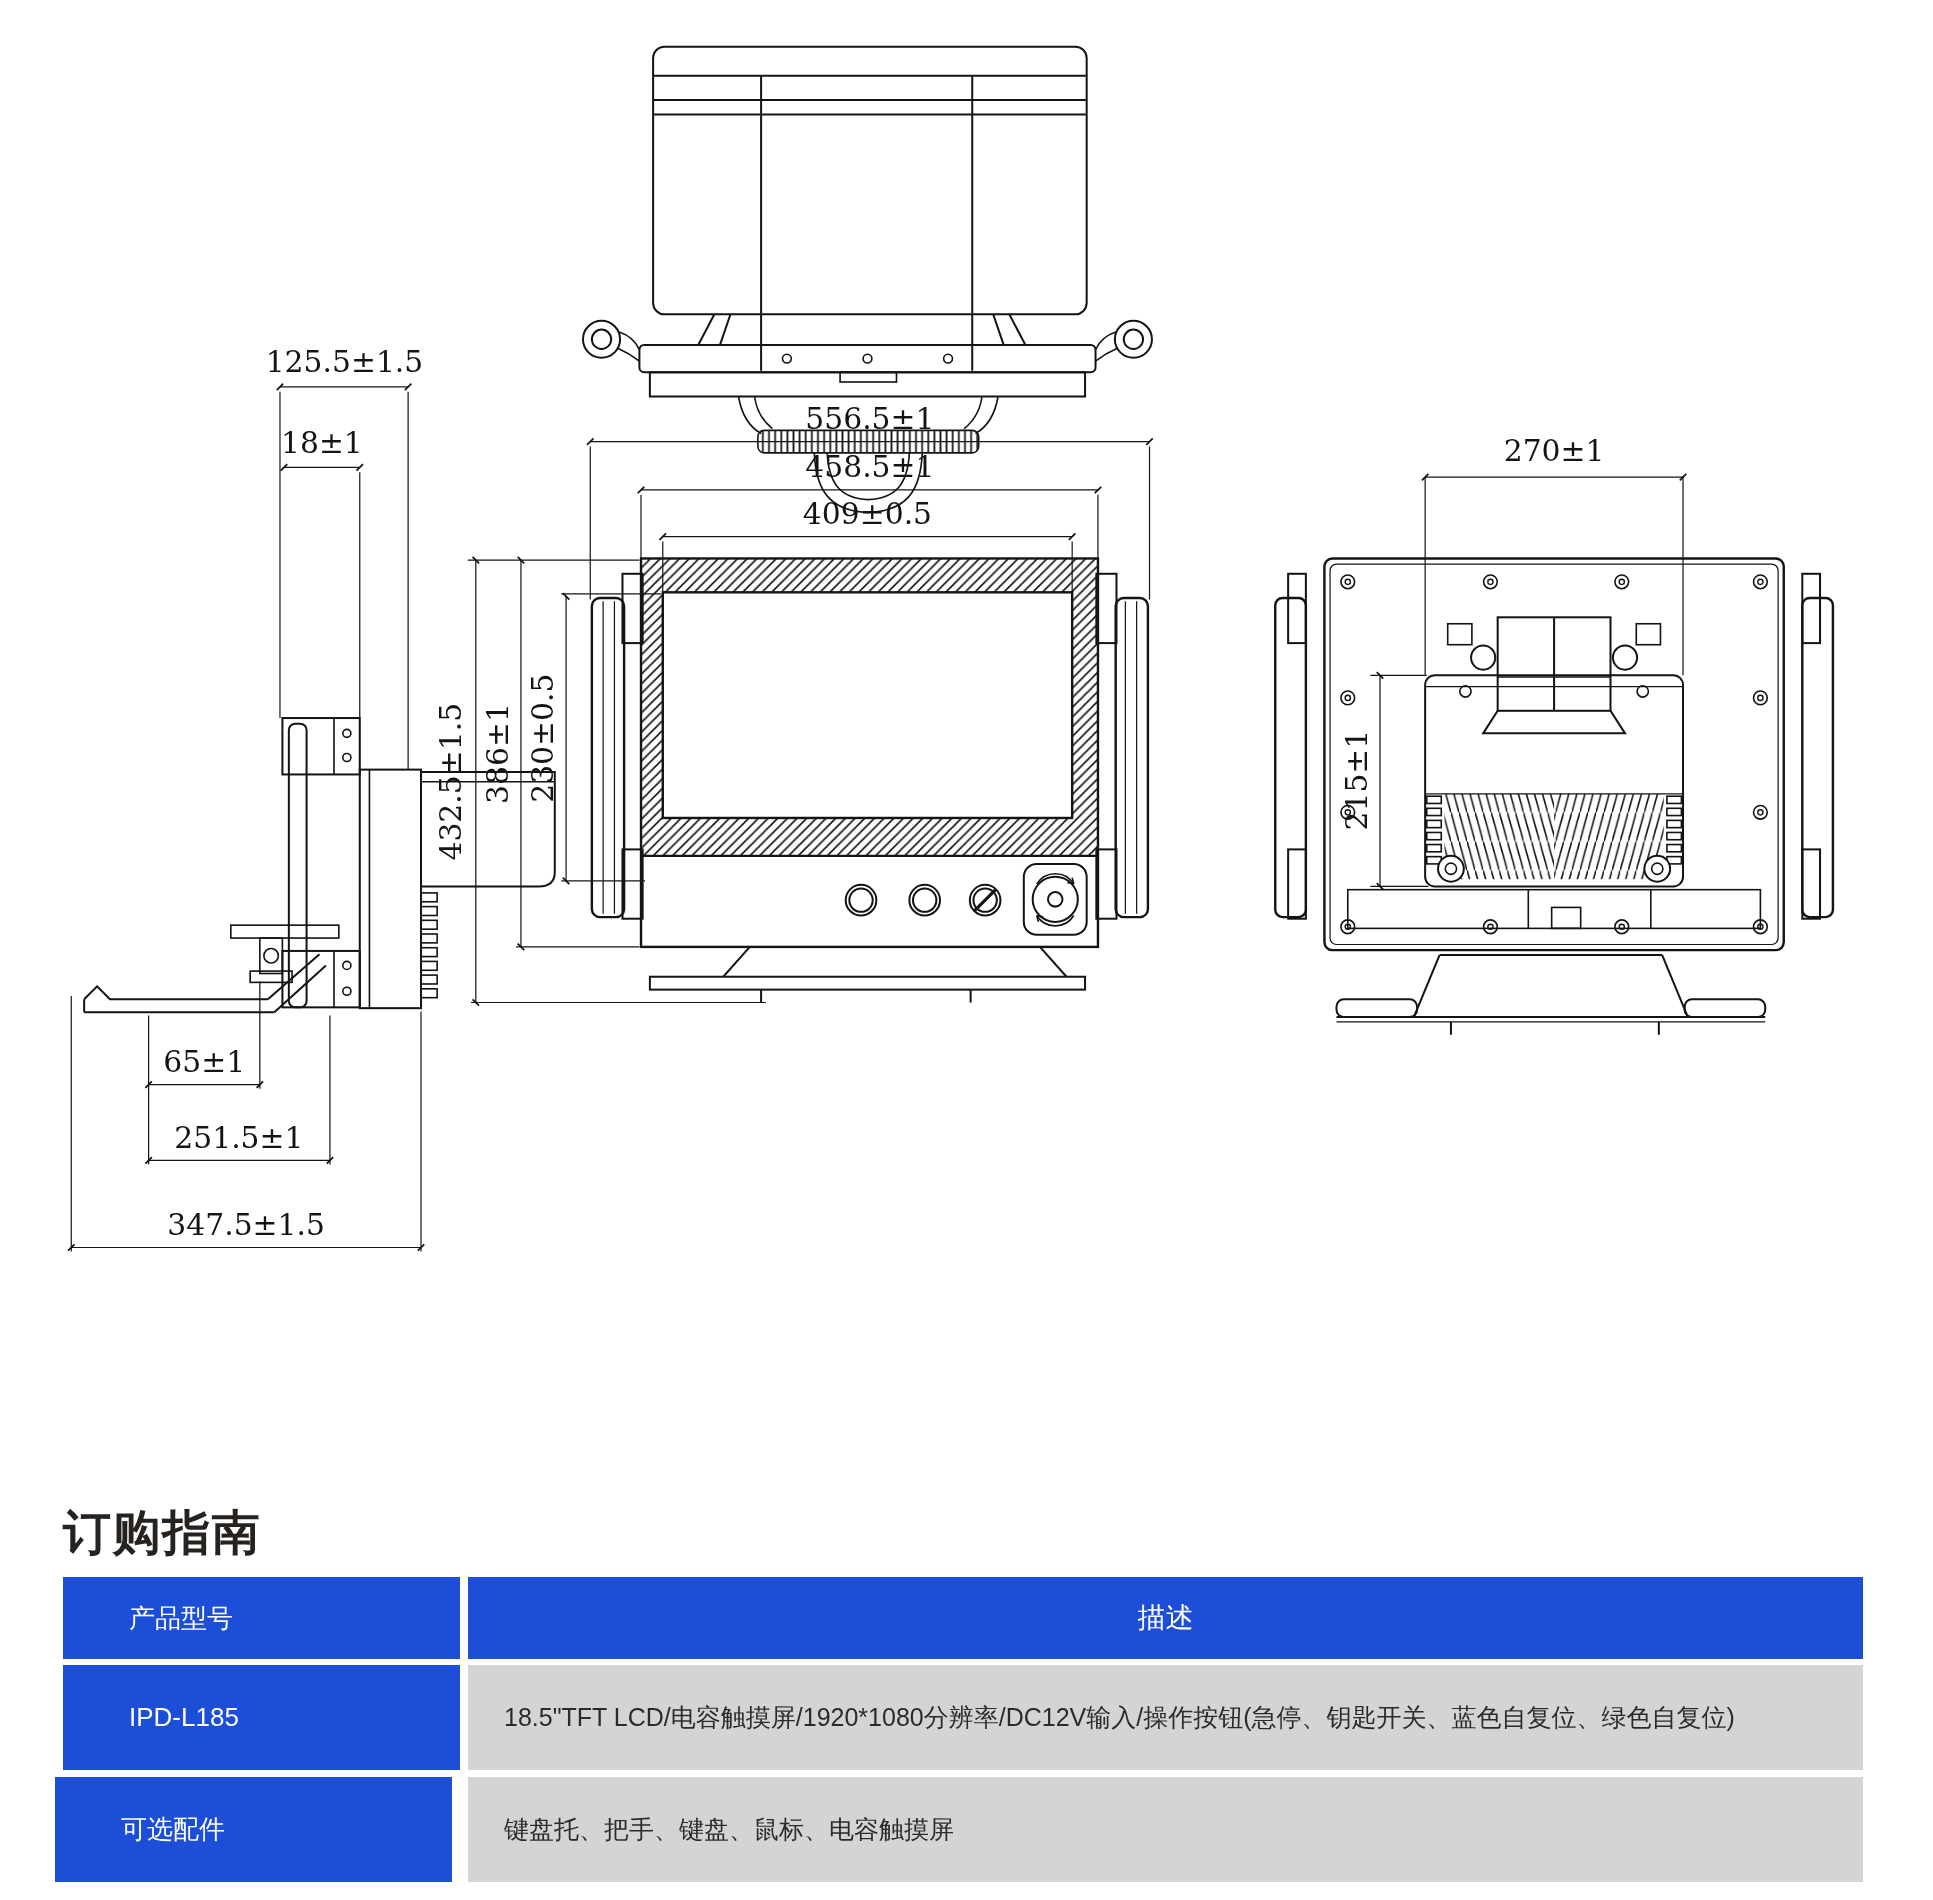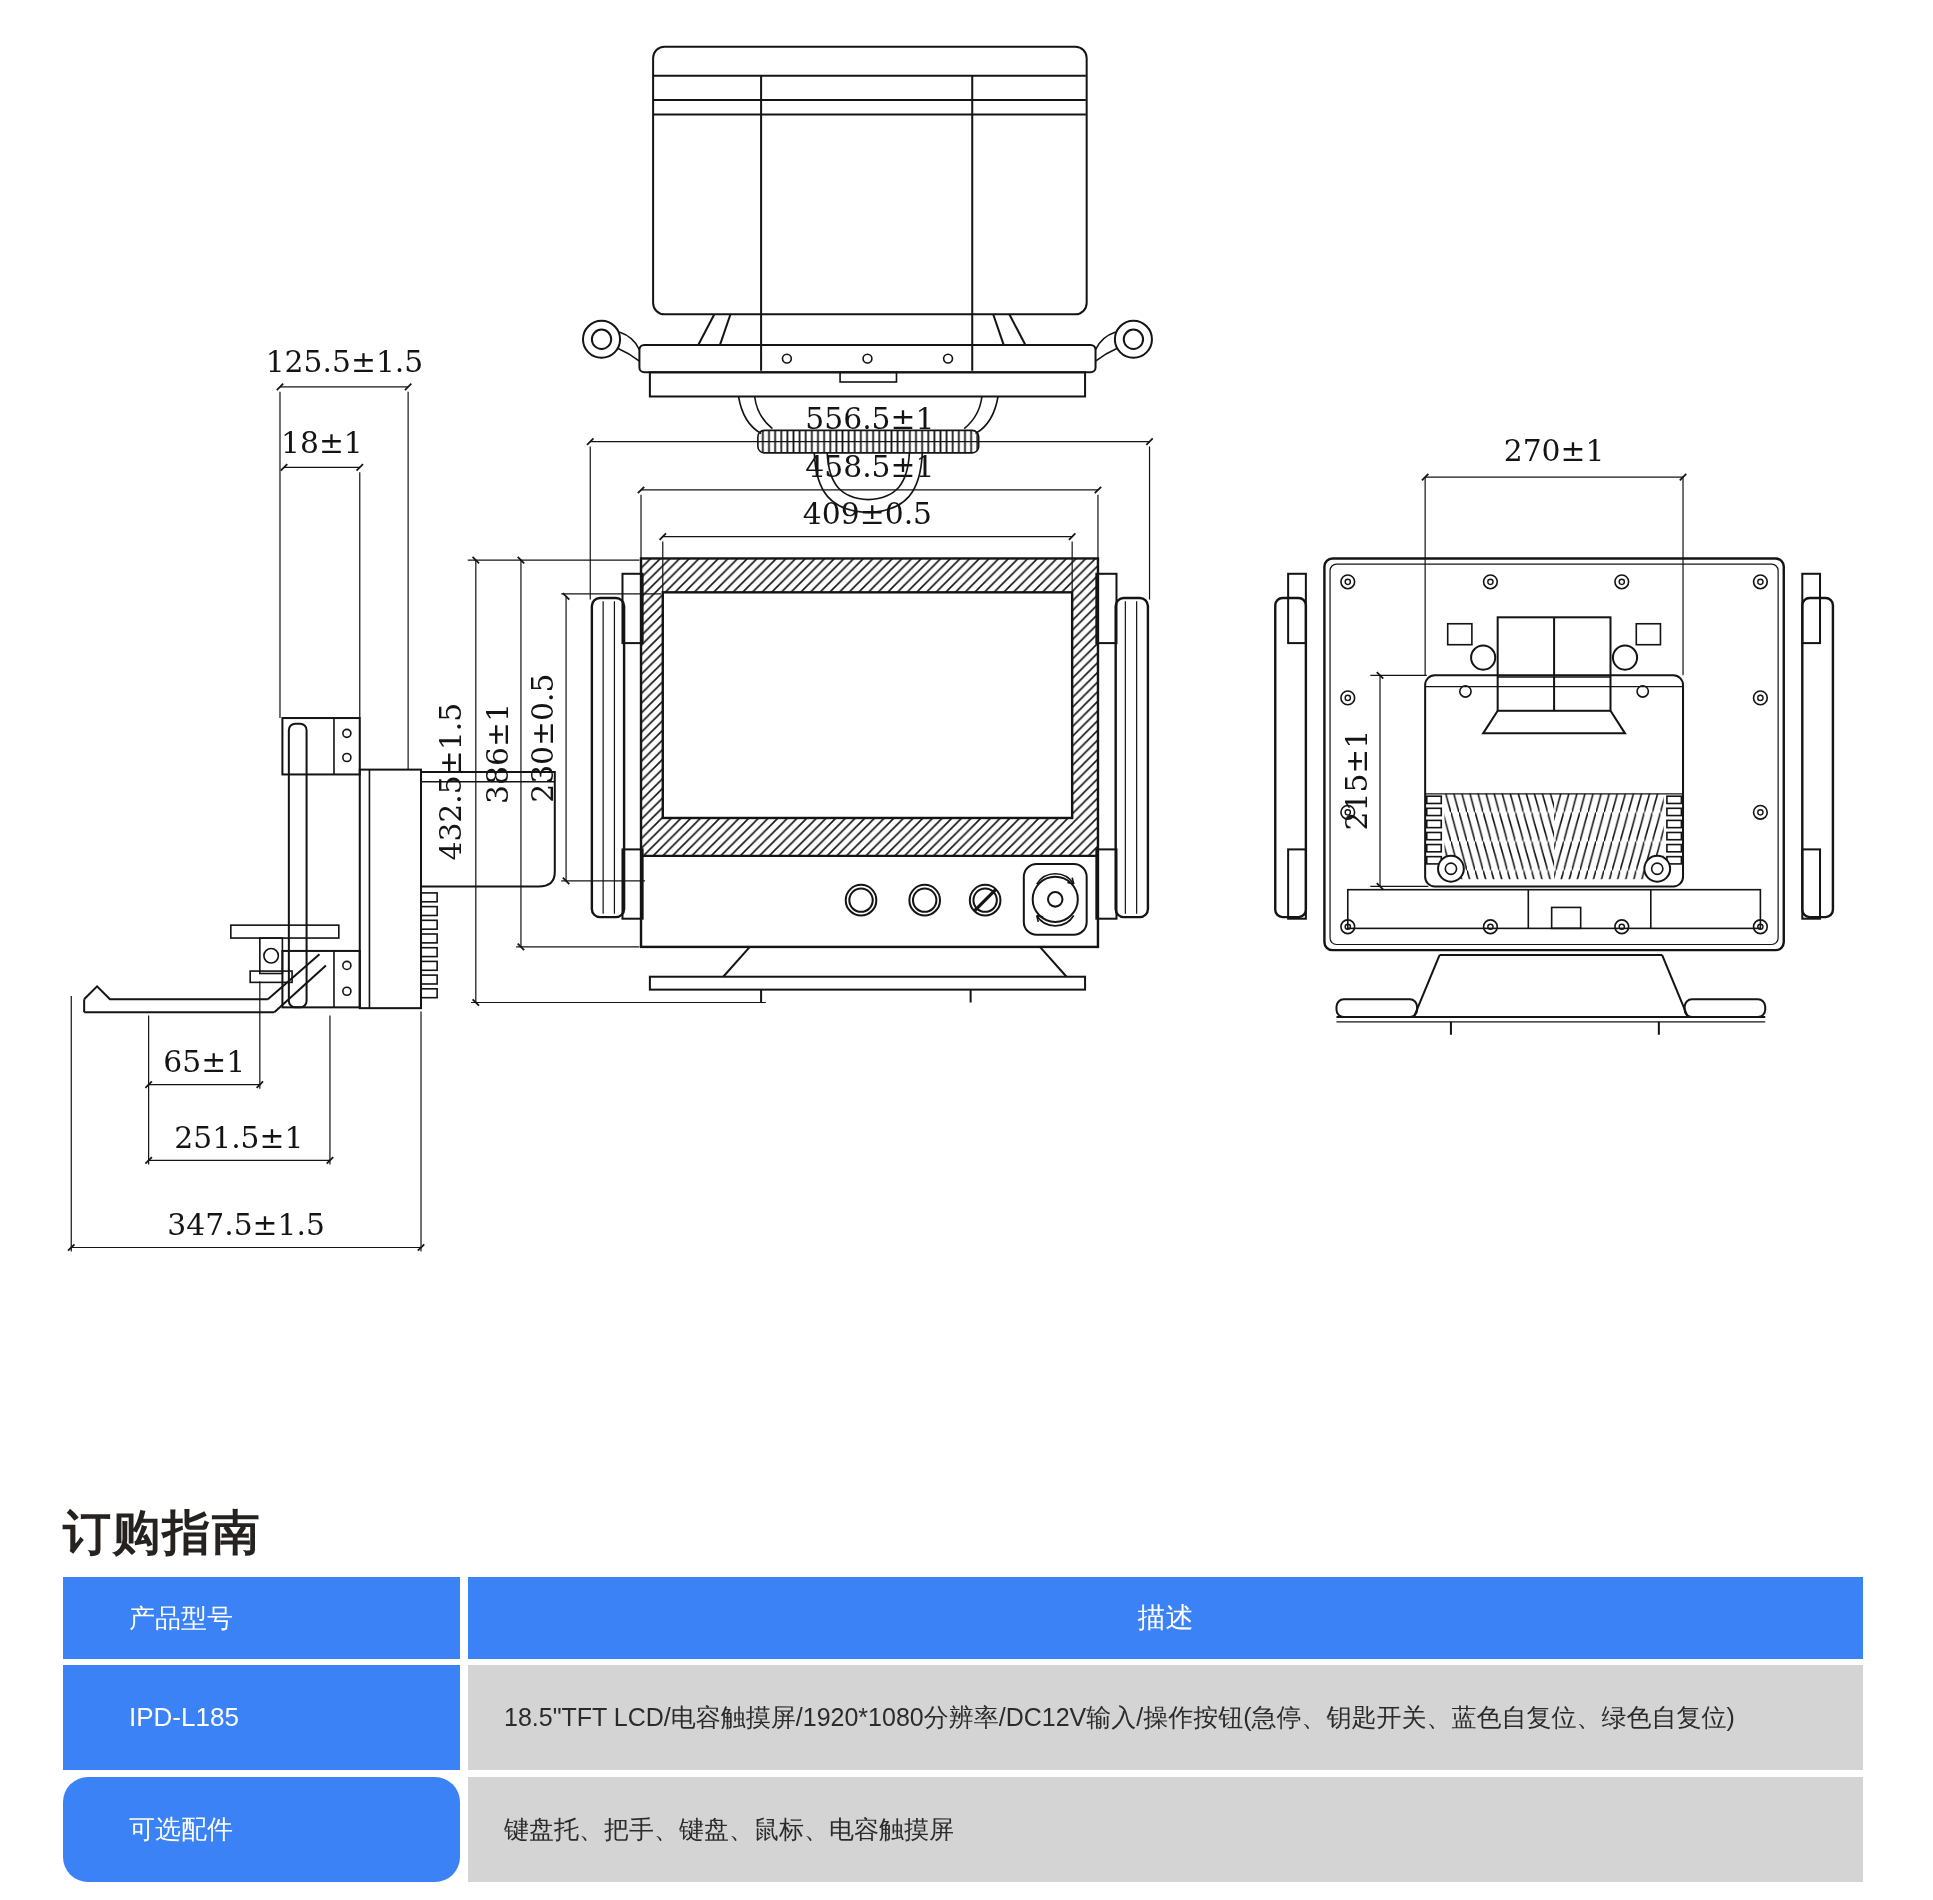--- a/index.html
+++ b/index.html
@@ -1,21 +1,21 @@
 <!DOCTYPE html>
 <html style="font-size:13px"><head>
 <meta charset="utf-8">
 <style>
   html,body{margin:0;padding:0;background:#fff;}
   body{width:1934px;height:1901px;position:relative;font-family:"Liberation Sans",sans-serif;}
   #drawing{position:absolute;left:0;top:0;}
   .dim{font-family:"DejaVu Serif",serif;font-size:37px;fill:#141414;text-anchor:middle;}
   .title{position:absolute;left:63px;top:1501px;font-size:48px;font-weight:700;color:#262220;letter-spacing:1.6px;}
   .cell{position:absolute;display:flex;align-items:center;box-sizing:border-box;}
-  .cell.gray{background:#3b82f6;color:#ffffff;}
+  .cell.gray{background:#1d4ed8;color:#ffffff;}
   .cell.light{background:#d4d4d4;color:#2b2b2b;}
   .cell.label{padding-left:66px;font-size:26px;}
   .cell.desc{padding-left:36px;font-size:25px;white-space:nowrap;}
   .cell.center{justify-content:center;font-size:28px;}
 </style>
 </head>
 <body>
 
 <svg id="drawing" width="1934" height="1370" viewBox="0 0 2399 1700">
   <defs>
@@ -316,19 +316,19 @@
   <span>描述</span>
 </div>
 
 <div class="cell gray label" style="left:63px;top:1665px;width:397px;height:105px;text-align:right;">
   <span>IPD-L185</span>
 </div>
 <div class="cell light desc" style="left:468px;top:1665px;width:1395px;height:105px;">
   <span>18.5"TFT LCD/电容触摸屏/1920*1080分辨率/DC12V输入/操作按钮(急停、钥匙开关、蓝色自复位、绿色自复位)</span>
 </div>
 
-<div class="cell gray label" style="left:63px;top:1777px;width:397px;height:105px;border-radius:25px;">
+<div class="cell gray label" style="left:55px;top:1777px;width:397px;height:105px;">
   <span>可选配件</span>
 </div>
 <div class="cell light desc" style="left:468px;top:1777px;width:1395px;height:105px;">
   <span>键盘托、把手、键盘、鼠标、电容触摸屏</span>
 </div>
 
 
 </body></html>

